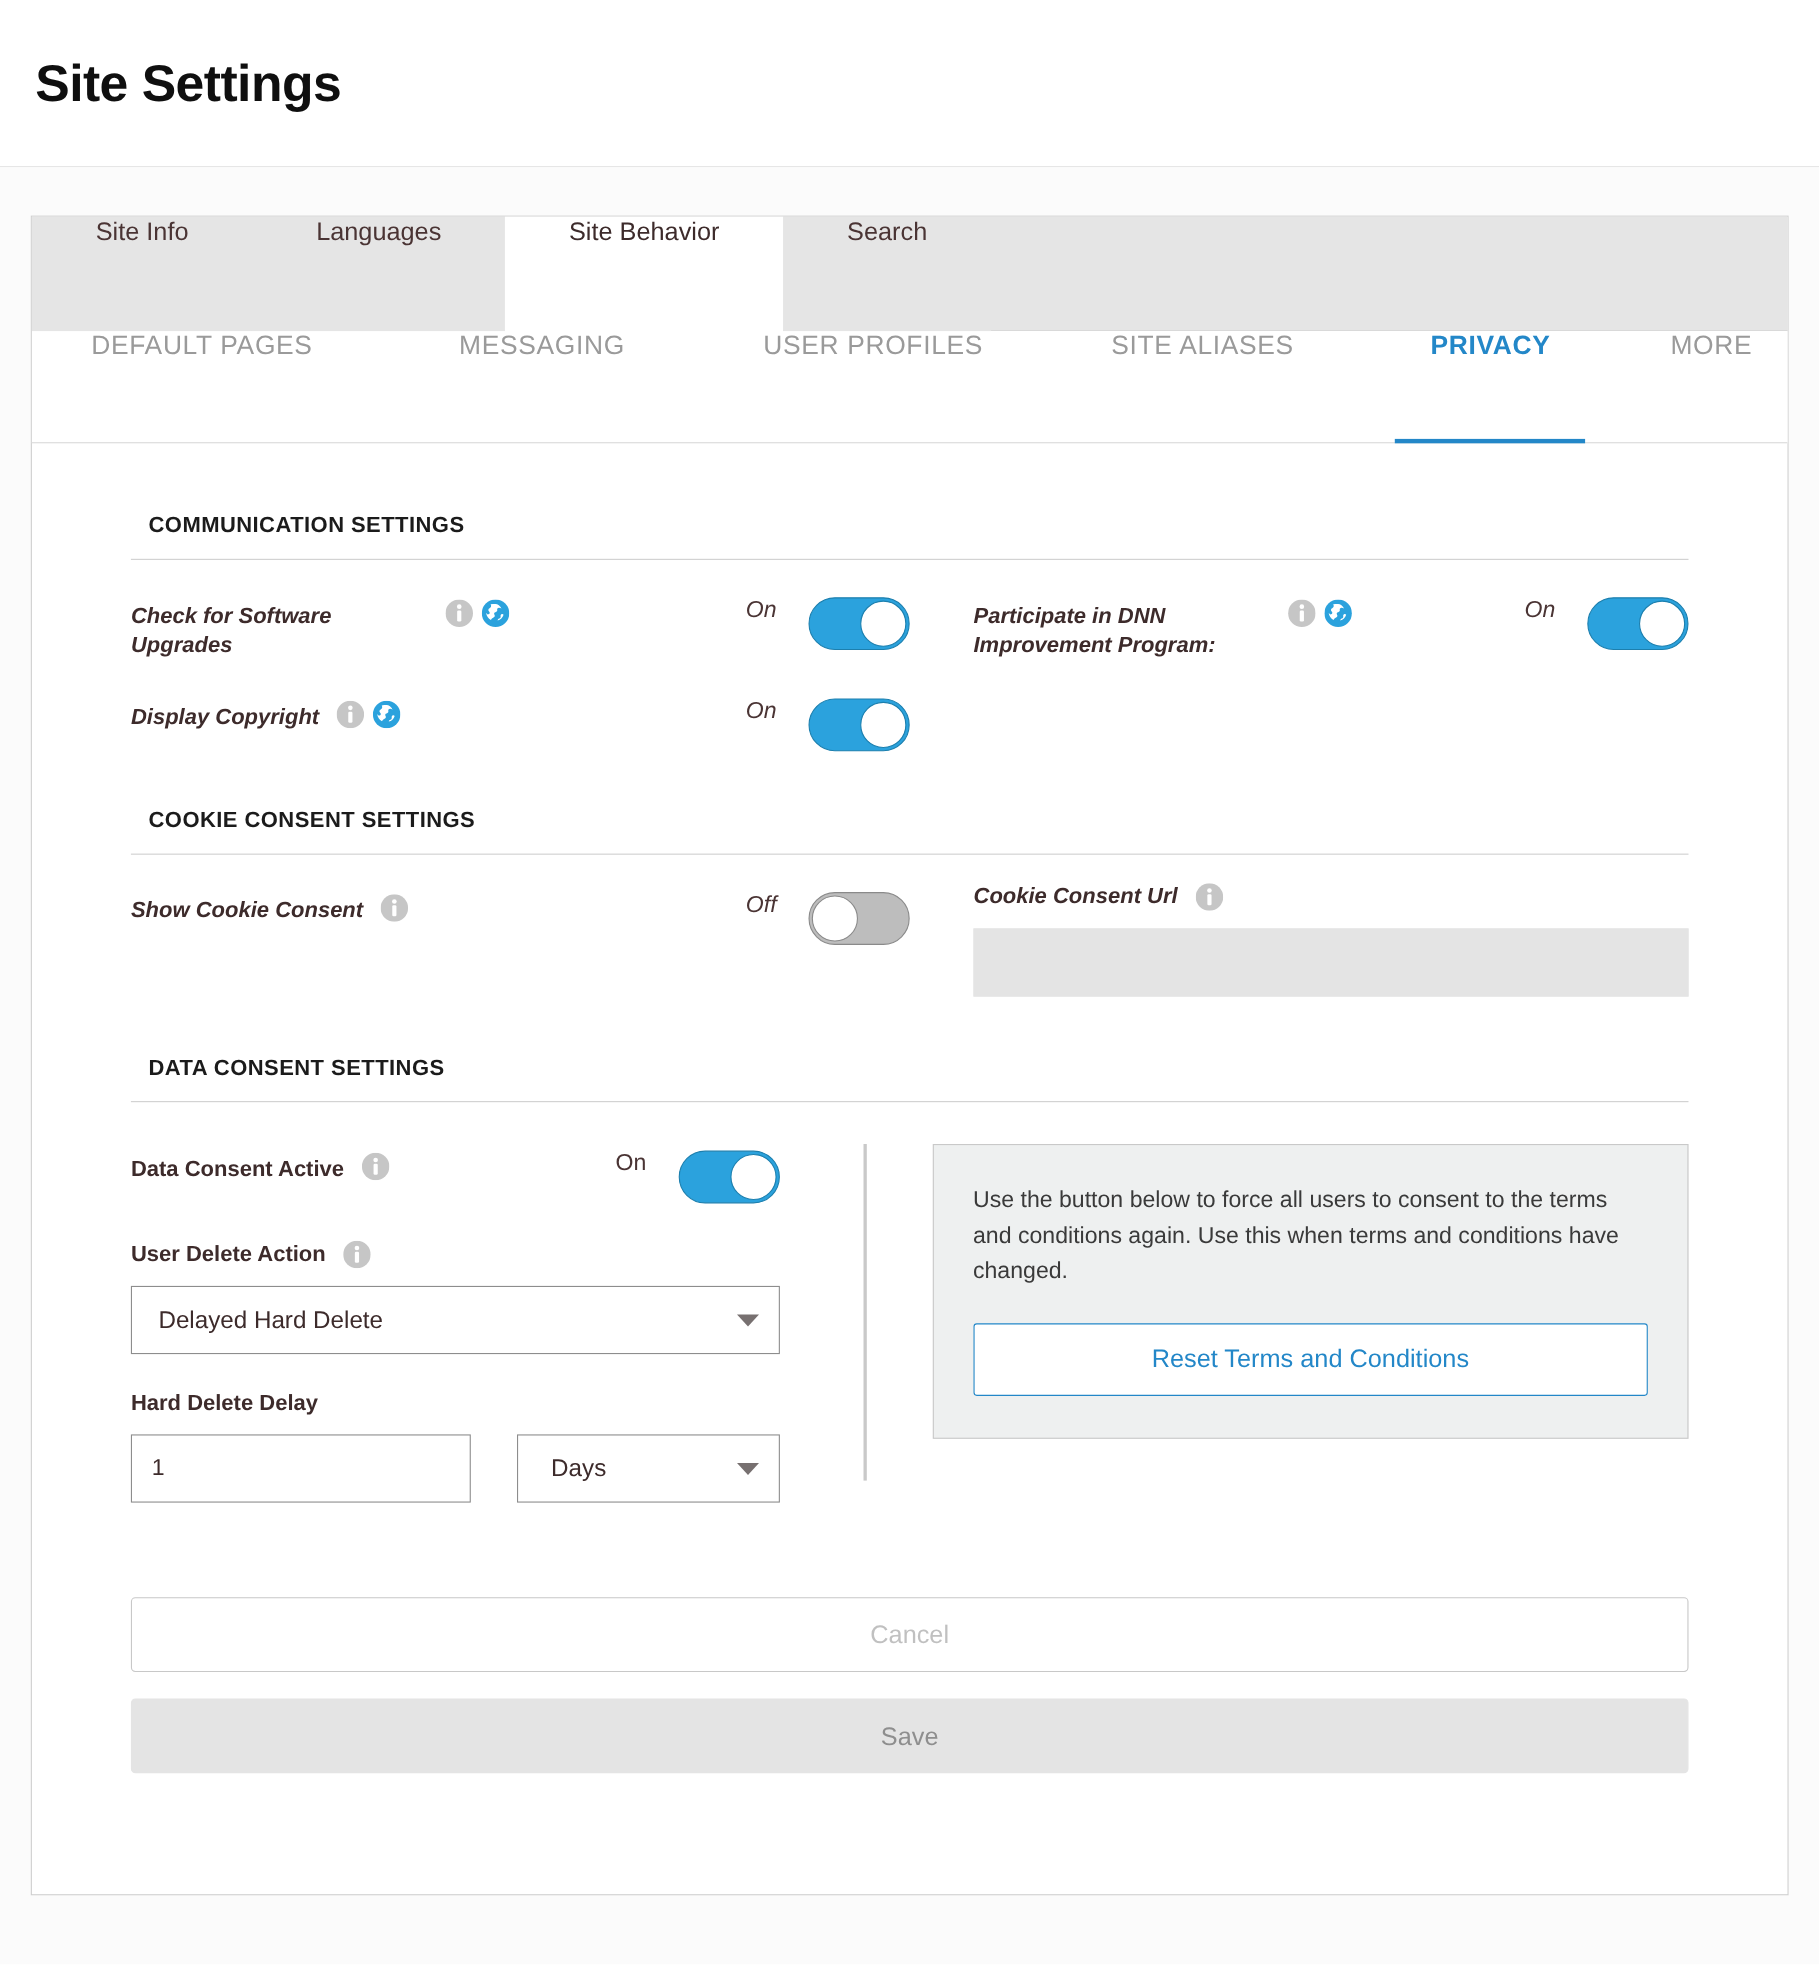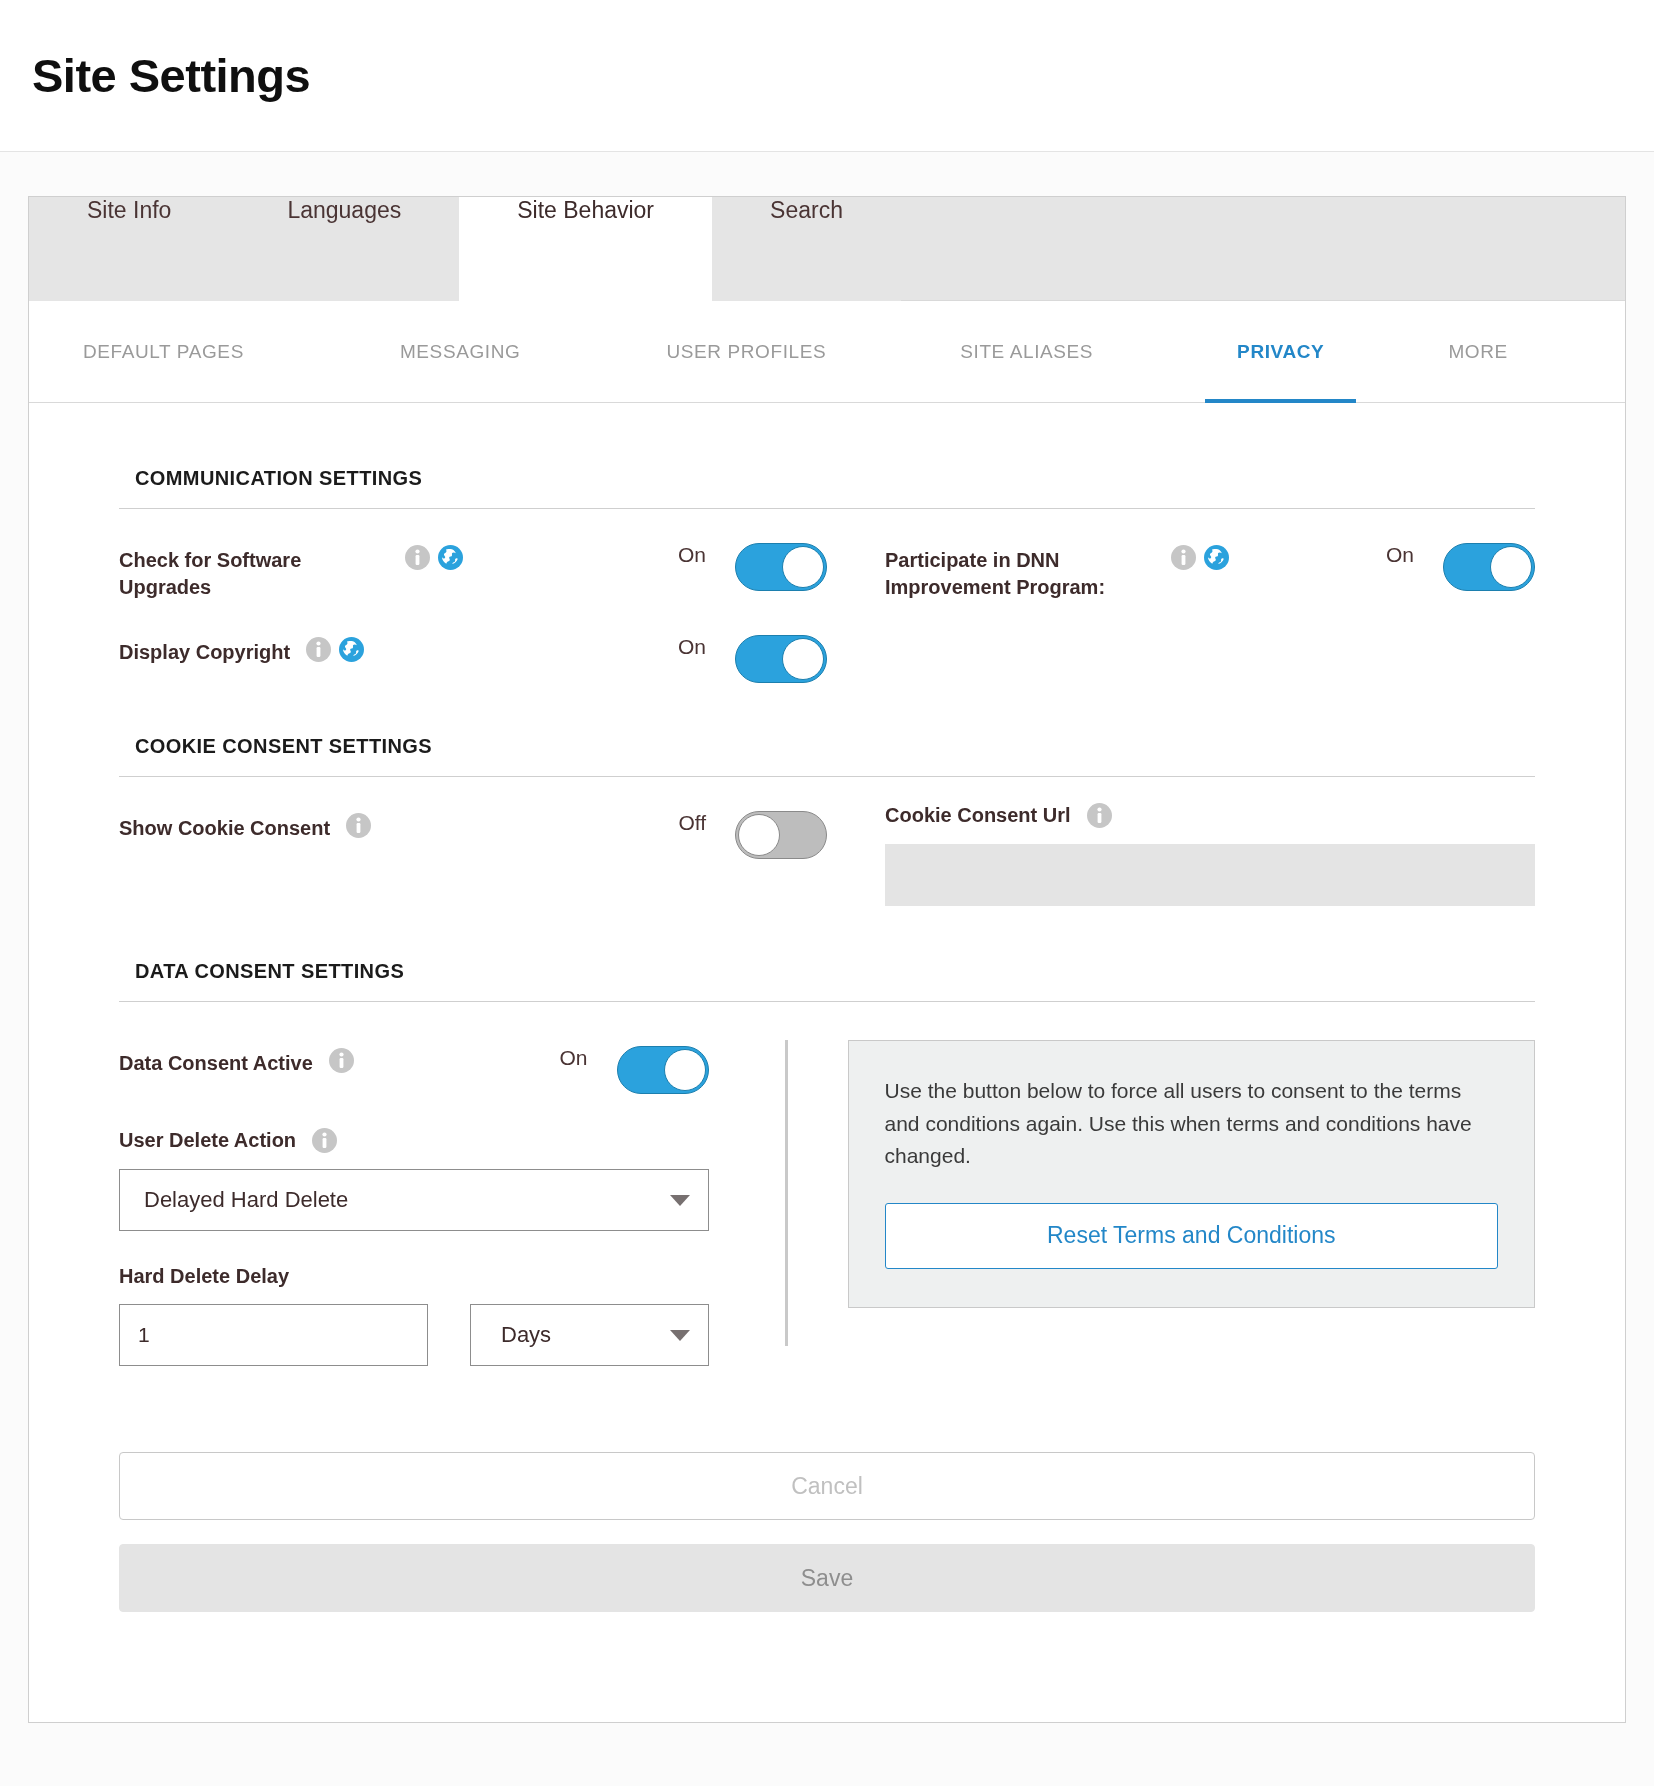--- a/index.html
+++ b/index.html
@@ -74,23 +74,23 @@
   
   .subtabs {
     display: flex;
     background: #ffffff;
     border-bottom: 1px solid #d9d9d9;
     height: 102px;
     padding-left: 22px;
   }
   .subtab {
     display: flex;
-    align-items: center;
+    align-items: flex-start;
     justify-content: center;
-    font-size: 19px;
+    font-size: 24px;
     letter-spacing: 0.6px;
     color: #9a9a9a;
     padding: 0 32px;
     cursor: pointer;
     position: relative;
     white-space: nowrap;
   }
   .subtab.active { color: #2387c8; font-weight: bold; }
   .subtab.active::after {
     content: "";
@@ -116,20 +116,21 @@
     padding-top: 18px;
     margin-left: 16px;
   }
   .section-rule {
     border-bottom: 1px solid #cfcfcf;
     margin-top: 18px;
   }
 
   .row2 {
     display: flex;
+    font-style: italic;
   }
   .col {
     width: 50%;
     position: relative;
   }
   .col.pad-left { padding-left: 58px; }
 
   .field-row {
     display: flex;
     align-items: flex-start;

